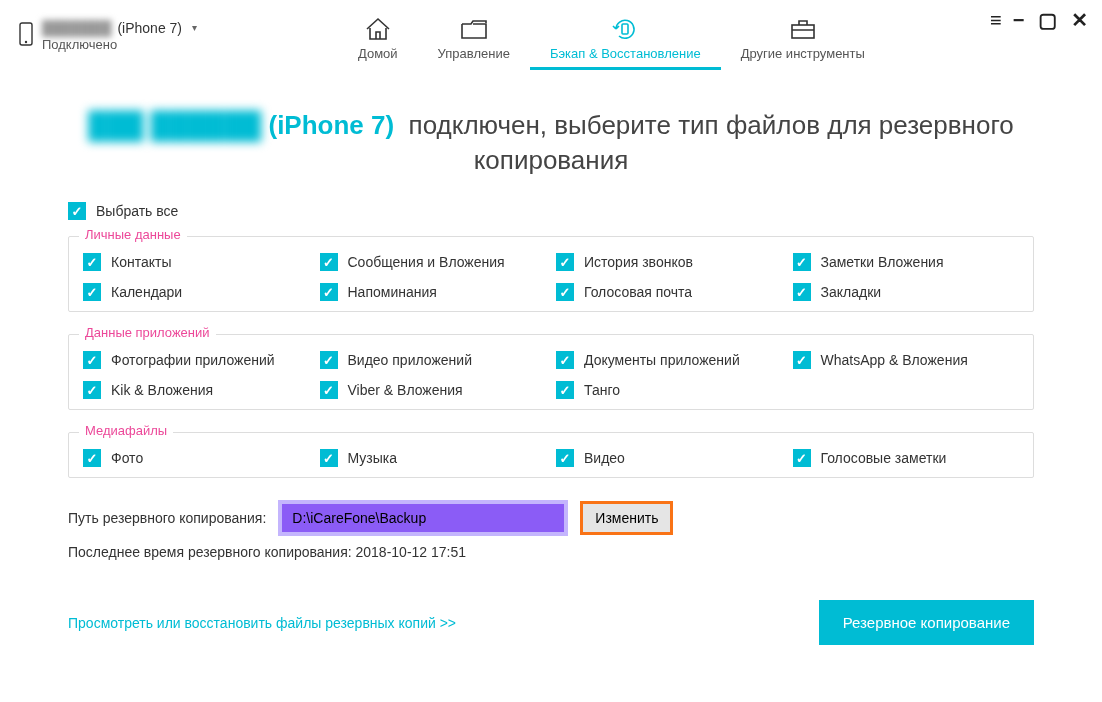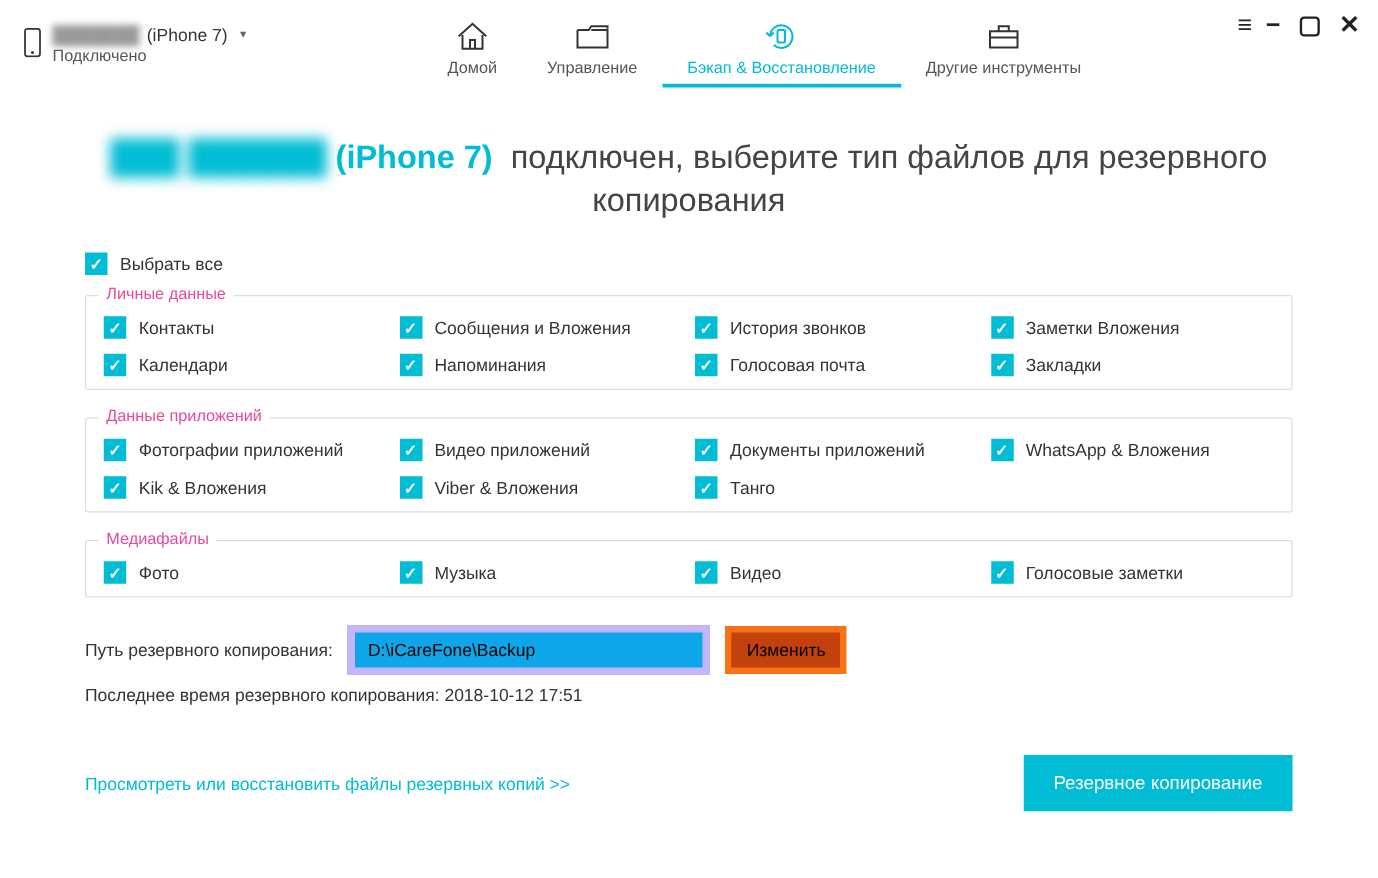--- a/index.html
+++ b/index.html
@@ -40,22 +40,22 @@
 .group { border: 1px solid #ddd; border-radius: 2px; padding: 16px 14px 10px; margin-bottom: 22px; position: relative; }
 .group-title { position: absolute; top: -10px; left: 10px; background: #fff; padding: 0 6px; font-size: 13px; color: #ec4899; }
 .grid { display: grid; grid-template-columns: repeat(4, 1fr); gap: 12px 10px; }
 .check-item { display: flex; align-items: center; gap: 10px; font-size: 14px; color: #333; }
 
 .cb { width: 18px; height: 18px; background: #00bcd4; display: inline-flex; align-items: center; justify-content: center; flex-shrink: 0; cursor: pointer; }
 .cb::after { content: "✓"; color: #fff; font-size: 13px; font-weight: bold; }
 
 
 .path-row { display: flex; align-items: center; gap: 12px; margin-top: 6px; font-size: 14px; color: #333; }
-.path-input { border: 6px solid #c4b5fd; padding: 6px 10px; width: 290px; font-size: 14px; background: #0ea5e9; }
-.change-btn { border: 5px solid #f97316; background: #c2410c; padding: 6px 12px; font-size: 14px; cursor: pointer; }
+.path-input { border: 4px solid #c4b5fd; padding: 6px 10px; width: 290px; font-size: 14px; background: #8b5cf6; }
+.change-btn { border: 3px solid #f97316; background: #e5e5e5; padding: 6px 12px; font-size: 14px; cursor: pointer; }
 
 .last-backup { margin-top: 8px; font-size: 14px; color: #333; }
 
 .bottom-row { display: flex; align-items: center; margin-top: 40px; }
 .view-link { color: #00bcd4; font-size: 14px; cursor: pointer; }
 .backup-btn { margin-left: auto; background: #00bcd4; color: #fff; border: none; padding: 14px 24px; font-size: 15px; cursor: pointer; }
 </style>
 </head>
 <body>
 

